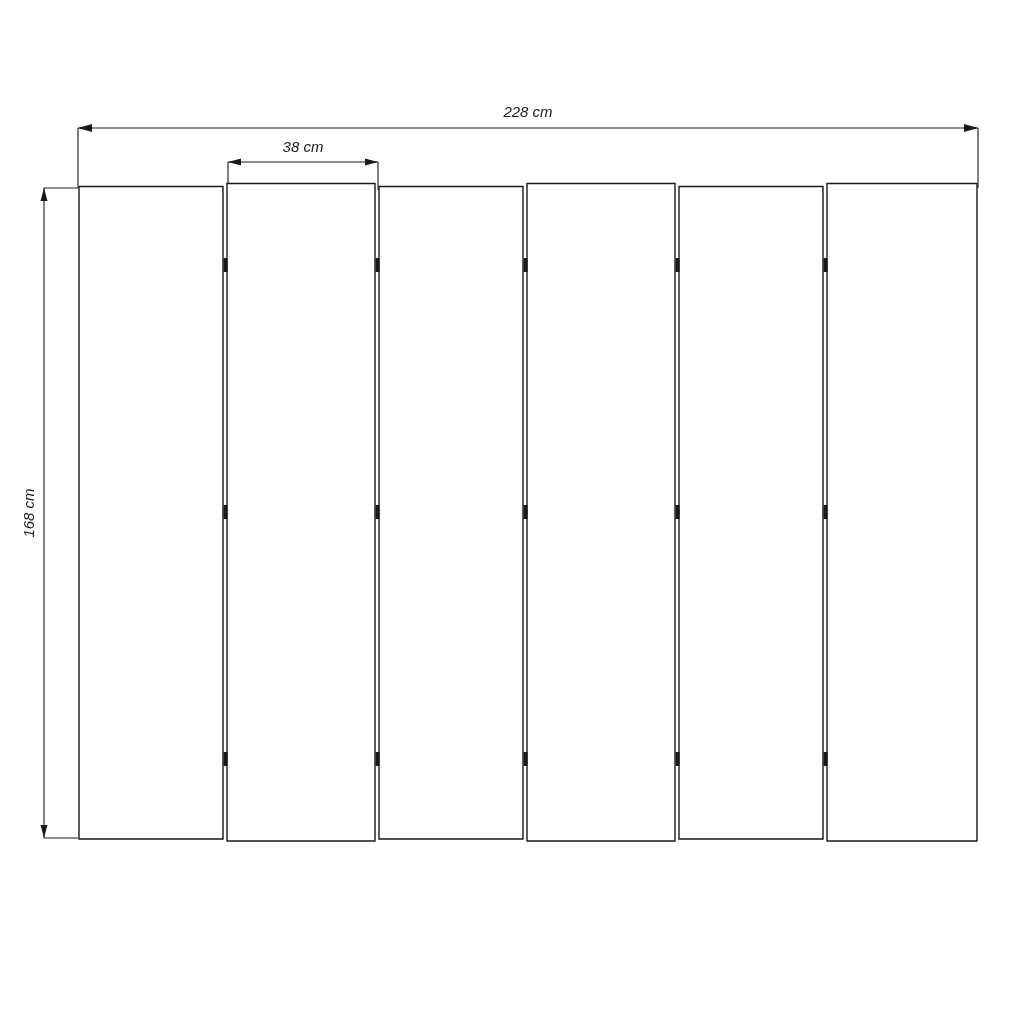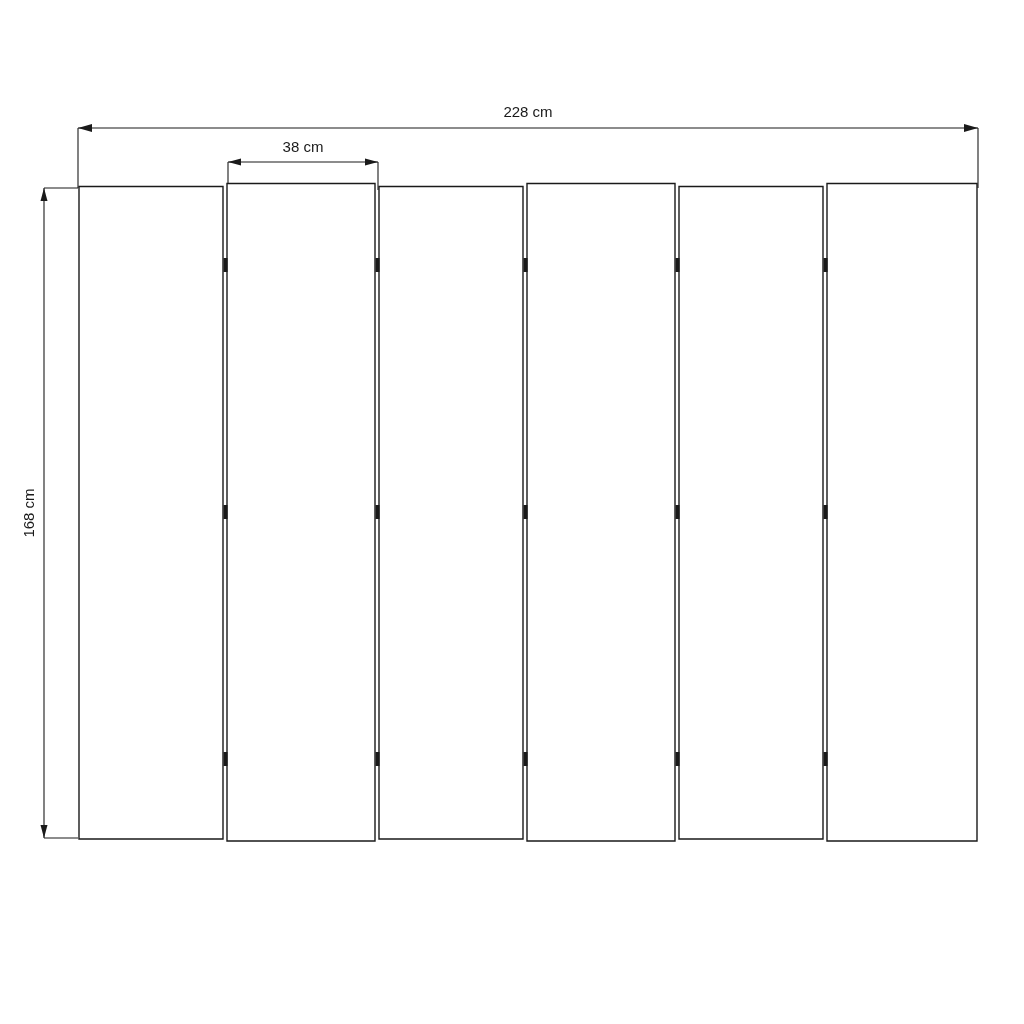--- a/index.html
+++ b/index.html
@@ -11,20 +11,21 @@
     width: 1024px;
     height: 1024px;
     font-family: "Liberation Sans", sans-serif;
     color: #1a1a1a;
     overflow: hidden;
   }
   #stage {
     position: relative;
     width: 1024px;
     height: 1024px;
+    font-style: italic;
   }
   svg#diagram {
     position: absolute;
     left: 0;
     top: 0;
     width: 1024px;
     height: 1024px;
     display: block;
   }
   .dim-text {

